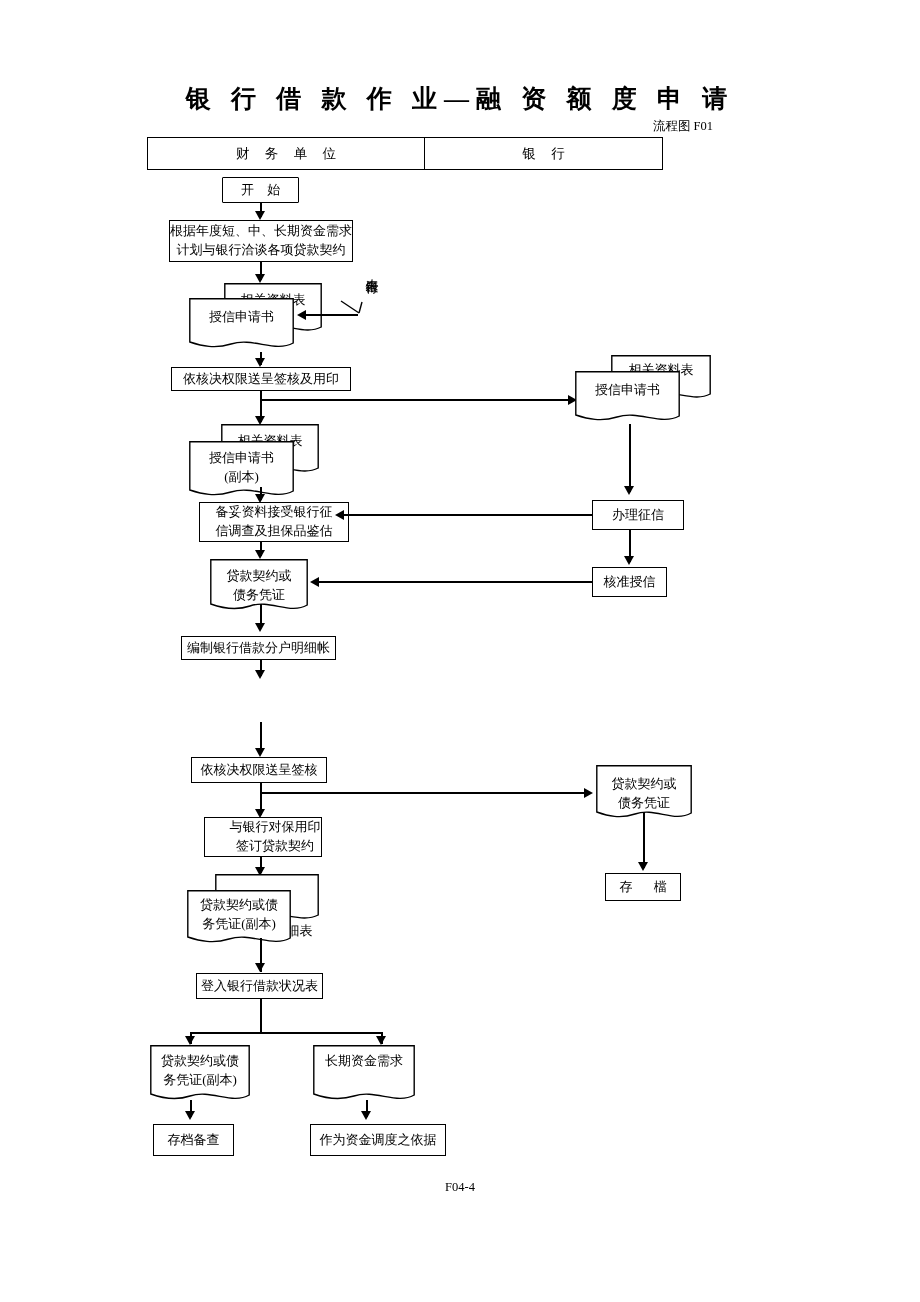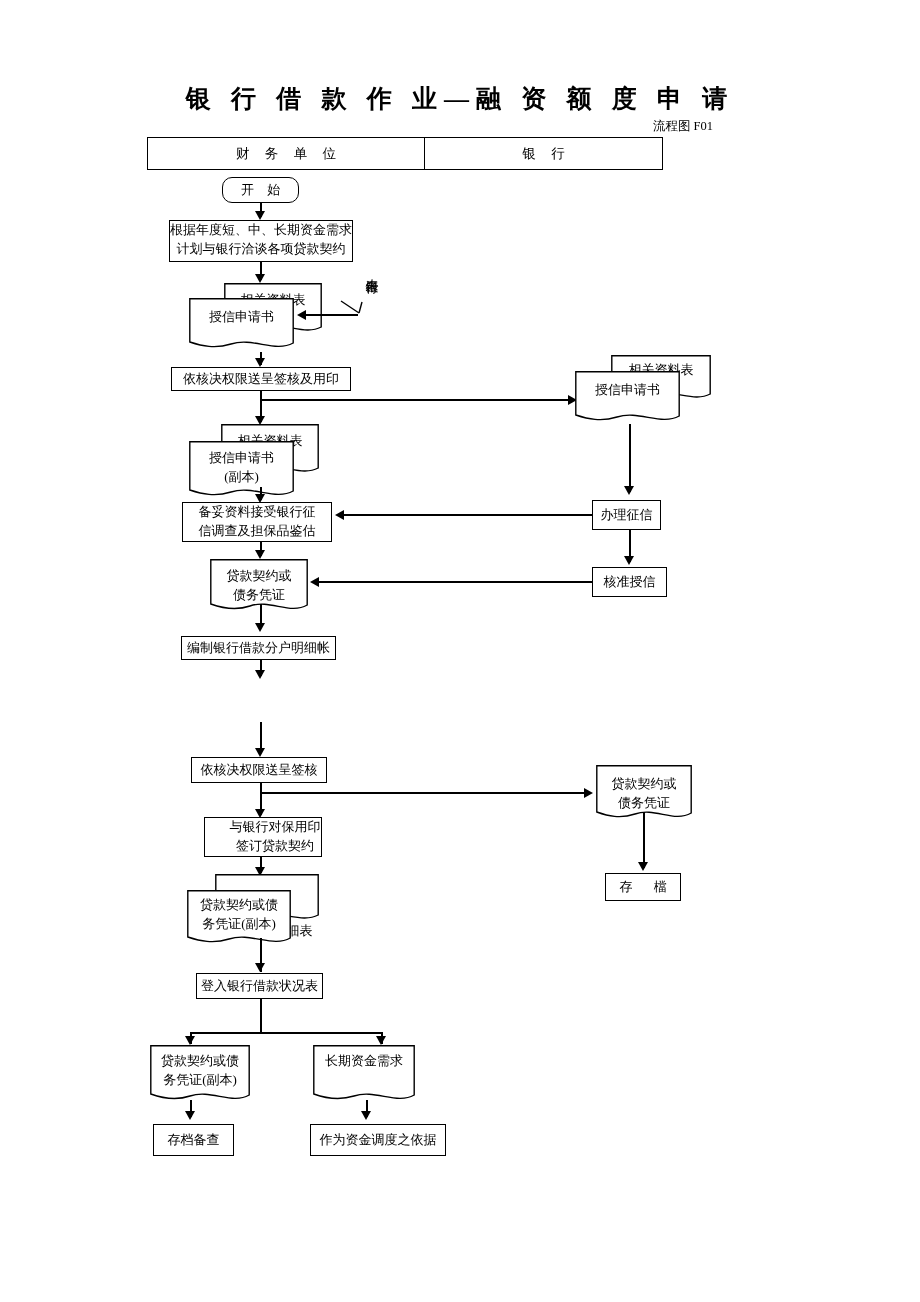--- a/index.html
+++ b/index.html
@@ -61,21 +61,21 @@
     font-size:13px;
     line-height:1.45;
     white-space:pre-line;
   }
   .proc{
     border:1px solid #000;
     background:#fff;
   }
   .term{
     border:1px solid #000;
-    border-radius:10px;
+    border-radius:1px;
     background:#fff;
     letter-spacing:5px;
     text-indent:5px;
   }
   .archive{
     border:1px solid #000;
     background:#fff;
     letter-spacing:9px;
     text-indent:9px;
   }
@@ -156,21 +156,21 @@
   <div id="header-table">
     <div class="hcell left">财 务 单 位</div>
     <div class="hcell right">银 行</div>
   </div>
 
   <div class="node term" style="left:222px;top:177px;width:77px;height:26px;">开 始</div>
 
   <div class="vline" style="left:260px;top:203px;height:14px;"></div>
   <div class="arrow-d" style="left:255.3px;top:211px;"></div>
 
-  <div class="node proc" style="left:169px;top:220px;width:184px;height:42px;font-family:Liberation Mono, monospace;">根据年度短、中、长期资金需求
+  <div class="node proc" style="left:169px;top:220px;width:184px;height:42px;">根据年度短、中、长期资金需求
 计划与银行洽谈各项贷款契约</div>
 
   <div class="vline" style="left:260px;top:262px;height:18px;"></div>
   <div class="arrow-d" style="left:255.3px;top:274px;"></div>
 
   <div class="doc" style="left:224px;top:283px;width:98px;height:56px;">
     <svg width="98" height="56" viewBox="0 0 98 56">
       <path d="M0.8,0.8 H97.2 V44 C80,53 60,38 40,45 C25,50 12,47 0.8,43 Z" fill="#ffffff" stroke="#000000" stroke-width="1.4"></path>
     </svg>
     <div class="backlabel" style="left:0;top:8px;width:98px;">相关资料表</div>
@@ -212,21 +212,21 @@
     <svg width="105" height="64" viewBox="0 0 105 64">
       <path d="M0.8,0.8 H104.2 V50 C86,60 64,44 42,51 C26,56 13,53 0.8,49 Z" fill="#ffffff" stroke="#000000" stroke-width="1.4"></path>
     </svg>
     <div class="doclabel" style="top:8px;">授信申请书
 (副本)</div>
   </div>
 
   <div class="vline" style="left:260px;top:487px;height:13px;"></div>
   <div class="arrow-d" style="left:255.3px;top:494px;"></div>
 
-  <div class="node proc" style="left:182px;top:502px;width:150px;height:40px;">备妥资料接受银行征
+  <div class="node proc" style="left:199px;top:502px;width:150px;height:40px;">备妥资料接受银行征
 信调查及担保品鉴估</div>
 
   <div class="vline" style="left:260px;top:542px;height:14px;"></div>
   <div class="arrow-d" style="left:255.3px;top:550px;"></div>
 
   <div class="doc" style="left:210px;top:559px;width:98px;height:60px;">
     <svg width="98" height="60" viewBox="0 0 98 60">
       <path d="M0.8,0.8 H97.2 V46 C80,56 60,40 40,47 C25,52 12,49 0.8,45 Z" fill="#ffffff" stroke="#000000" stroke-width="1.4"></path>
     </svg>
     <div class="doclabel" style="top:8px;">贷款契约或
@@ -319,21 +319,21 @@
   <div class="doc" style="left:575px;top:371px;width:105px;height:58px;">
     <svg width="105" height="58" viewBox="0 0 105 58">
       <path d="M0.8,0.8 H104.2 V45 C86,55 64,39 42,46 C26,51 13,48 0.8,44 Z" fill="#ffffff" stroke="#000000" stroke-width="1.4"></path>
     </svg>
     <div class="doclabel" style="top:10px;">授信申请书</div>
   </div>
 
   <div class="vline" style="left:629px;top:424px;height:68px;"></div>
   <div class="arrow-d" style="left:624.3px;top:486px;"></div>
 
-  <div class="node proc" style="left:592px;top:500px;width:69px;height:30px;">办理征信</div>
+  <div class="node proc" style="left:592px;top:500px;width:92px;height:30px;">办理征信</div>
 
   <div class="hline" style="left:343px;top:514px;width:249px;"></div>
   <div class="arrow-l" style="left:335px;top:509.5px;"></div>
 
   <div class="vline" style="left:629px;top:530px;height:32px;"></div>
   <div class="arrow-d" style="left:624.3px;top:556px;"></div>
 
   <div class="node proc" style="left:592px;top:567px;width:75px;height:30px;">核准授信</div>
 
   <div class="hline" style="left:318px;top:581px;width:274px;"></div>
@@ -345,14 +345,15 @@
     </svg>
     <div class="doclabel" style="top:10px;">贷款契约或
 债务凭证</div>
   </div>
 
   <div class="vline" style="left:643px;top:812px;height:56px;"></div>
   <div class="arrow-d" style="left:638.3px;top:862px;"></div>
 
   <div class="node proc archive" style="left:605px;top:873px;width:76px;height:28px;">存 檔</div>
 
+  <div id="footer">F04-4</div>
 
 </div>
 
 </body></html>

